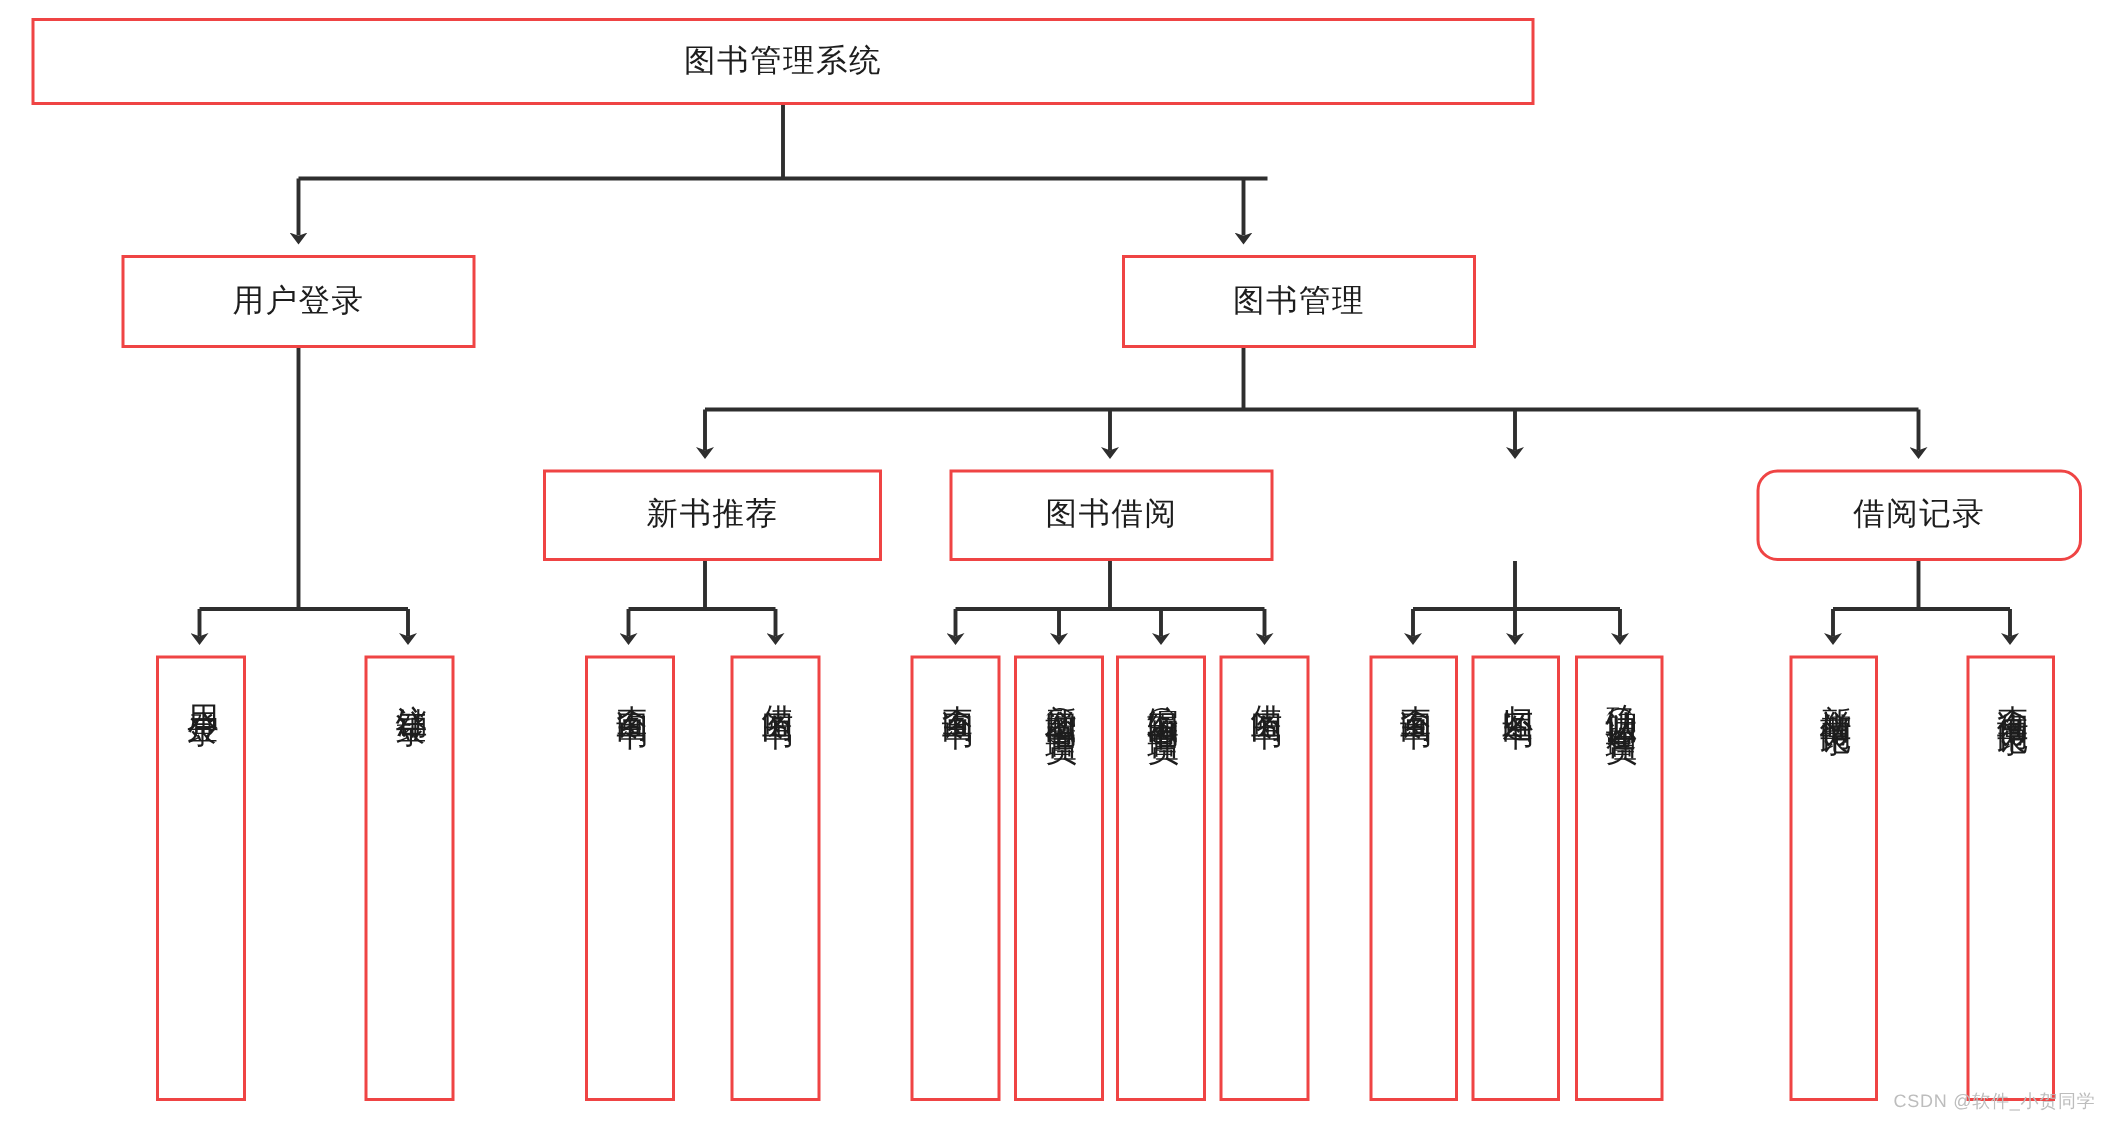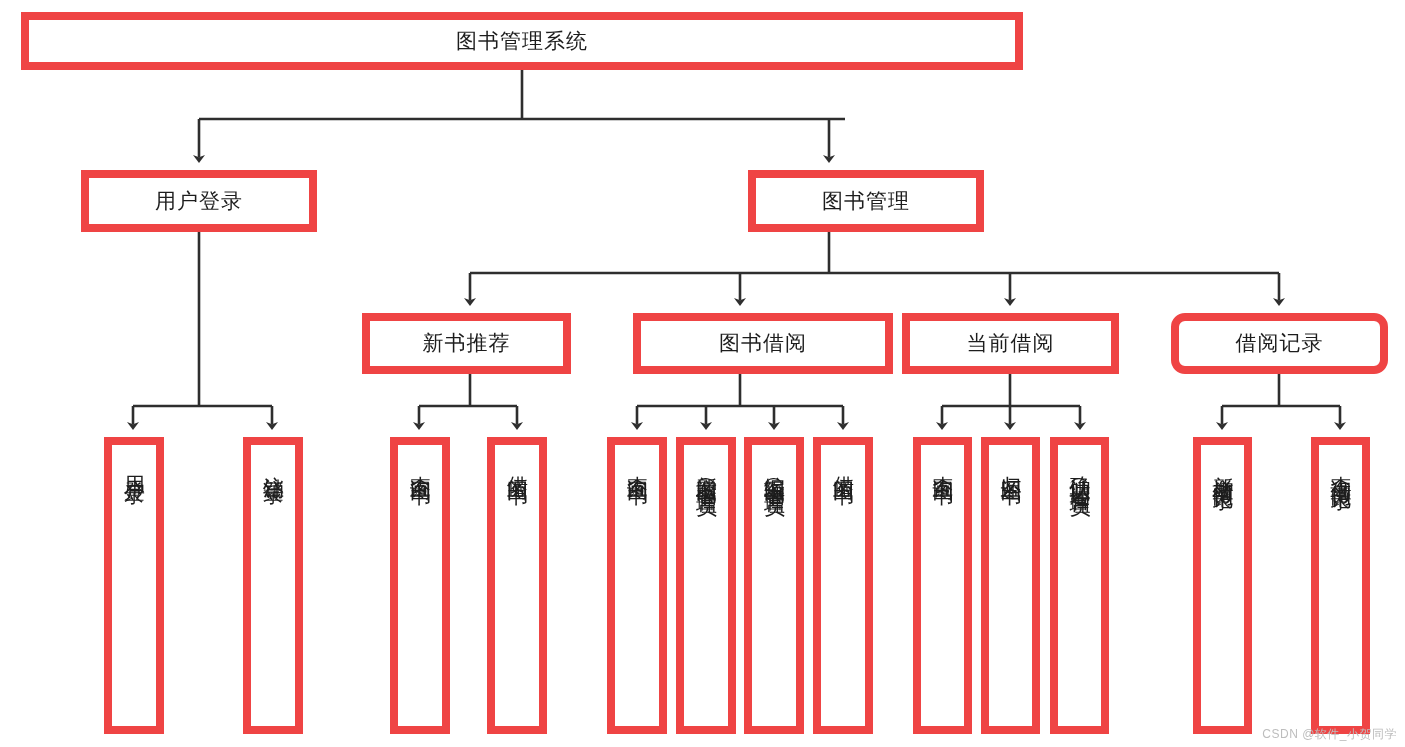--- a/index.html
+++ b/index.html
@@ -22,21 +22,21 @@
     position: absolute;
     left: 0;
     top: 0;
     width: 1405px;
     height: 747px;
   }
   .node {
     position: absolute;
     box-sizing: border-box;
     background: #ffffff;
-    border: 8px solid #ef4444;
+    border: 2px solid #ef4444;
     display: flex;
     align-items: center;
     justify-content: center;
     z-index: 2;
   }
   .node-label {
     color: #1d1d1d;
     font-size: 21px;
     line-height: 1.18;
     letter-spacing: 1px;
@@ -127,28 +127,25 @@
     <span class="node-label">图书管理系统</span>
   </div>
 
   <div class="node" style="left:81px; top:170px; width:236px; height:62px;">
     <span class="node-label">用户登录</span>
   </div>
   <div class="node" style="left:712px; top:170px; width:236px; height:62px;margin-left:36px;">
     <span class="node-label">图书管理</span>
   </div>
 
-  <div class="node" style="left:362px; top:313px; width:209px; height:61px;">
+  <div class="node" style="left:362px; top:313px; width:226px; height:61px;">
     <span class="node-label">新书推荐</span>
   </div>
-  <div class="node" style="left:633px; top:313px; width:260px; height:61px;">
+  <div class="node" style="left:633px; top:313px; width:216px; height:61px;">
     <span class="node-label">图书借阅</span>
-  </div>
-  <div class="node" style="left:902px; top:313px; width:217px; height:61px;">
-    <span class="node-label">当前借阅</span>
   </div>
   <div class="node" style="left:1171px; top:313px; width:217px; height:61px;border-radius:14px;">
     <span class="node-label">借阅记录</span>
   </div>
 
   <div class="node vertical" style="left:104px; top:437px; width:60px; height:297px;">
     <span class="node-label">用户登录</span>
   </div>
   <div class="node vertical" style="left:243px; top:437px; width:60px; height:297px;">
     <span class="node-label">注销登录</span>

